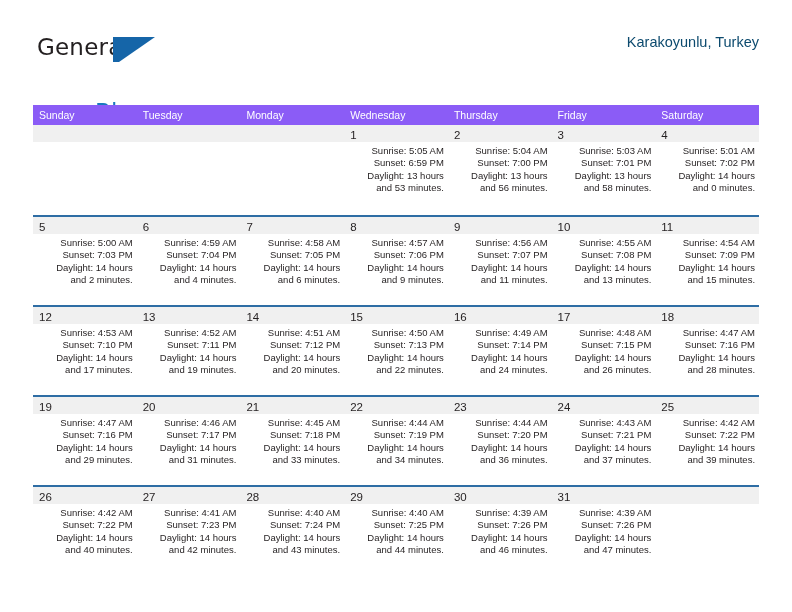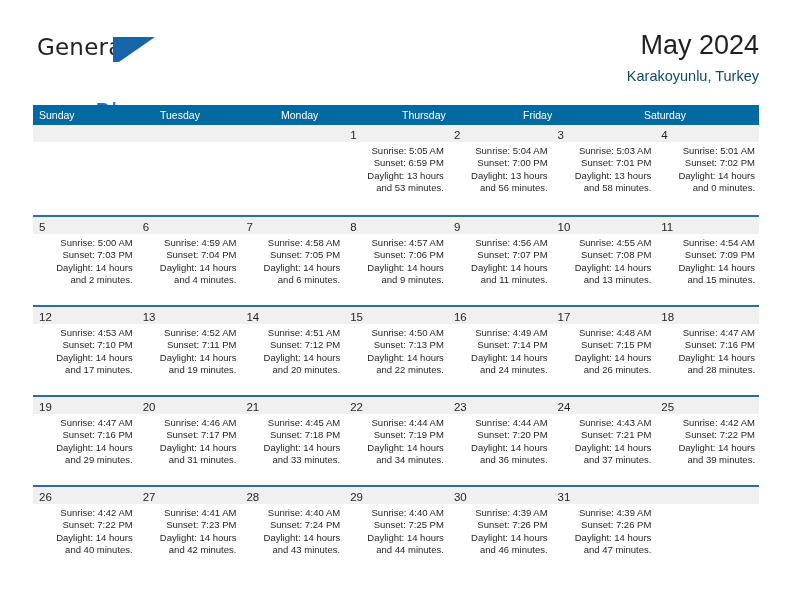--- a/index.html
+++ b/index.html
@@ -106,21 +106,21 @@
 
   
   .calendar {
     position: absolute;
     left: 33px;
     top: 105px;
     width: 726px;
   }
   .dow-row {
     display: flex;
-    background: #0369a1;
+    background: #8b5cf6;
     height: 20px;
   }
   .dow {
     flex: 1 1 0;
     color: #ffffff;
     font-size: 10.5px;
     line-height: 20px;
     padding-left: 6px;
     box-sizing: border-box;
     font-family: "Liberation Sans", sans-serif;
@@ -182,31 +182,31 @@
     <div class="brand">
       <span class="brand-general">General</span>
       <span class="brand-mark">
         <span class="bar"></span>
         <span class="tri"></span>
       </span>
       <span class="brand-blue">Blue</span>
     </div>
 
     <div class="title-block">
-      <div class="month-title">May 2024</div>
       <div class="location">Karakoyunlu, Turkey</div>
     </div>
 
   </div>
 
   <div class="calendar">
     <div class="dow-row" id="dow-row">
         <div class="dow">Sunday</div>
         <div class="dow">Tuesday</div>
         <div class="dow">Monday</div>
+        <div class="dow">Wednesday</div>
         <div class="dow">Thursday</div>
         <div class="dow">Friday</div>
         <div class="dow">Saturday</div>
       </div>
     <div id="weeks-container">
         <div class="week first">
           <div class="cell empty">
             <div class="date-band"><span class="date-num"></span></div>
           </div>
           <div class="cell empty">

